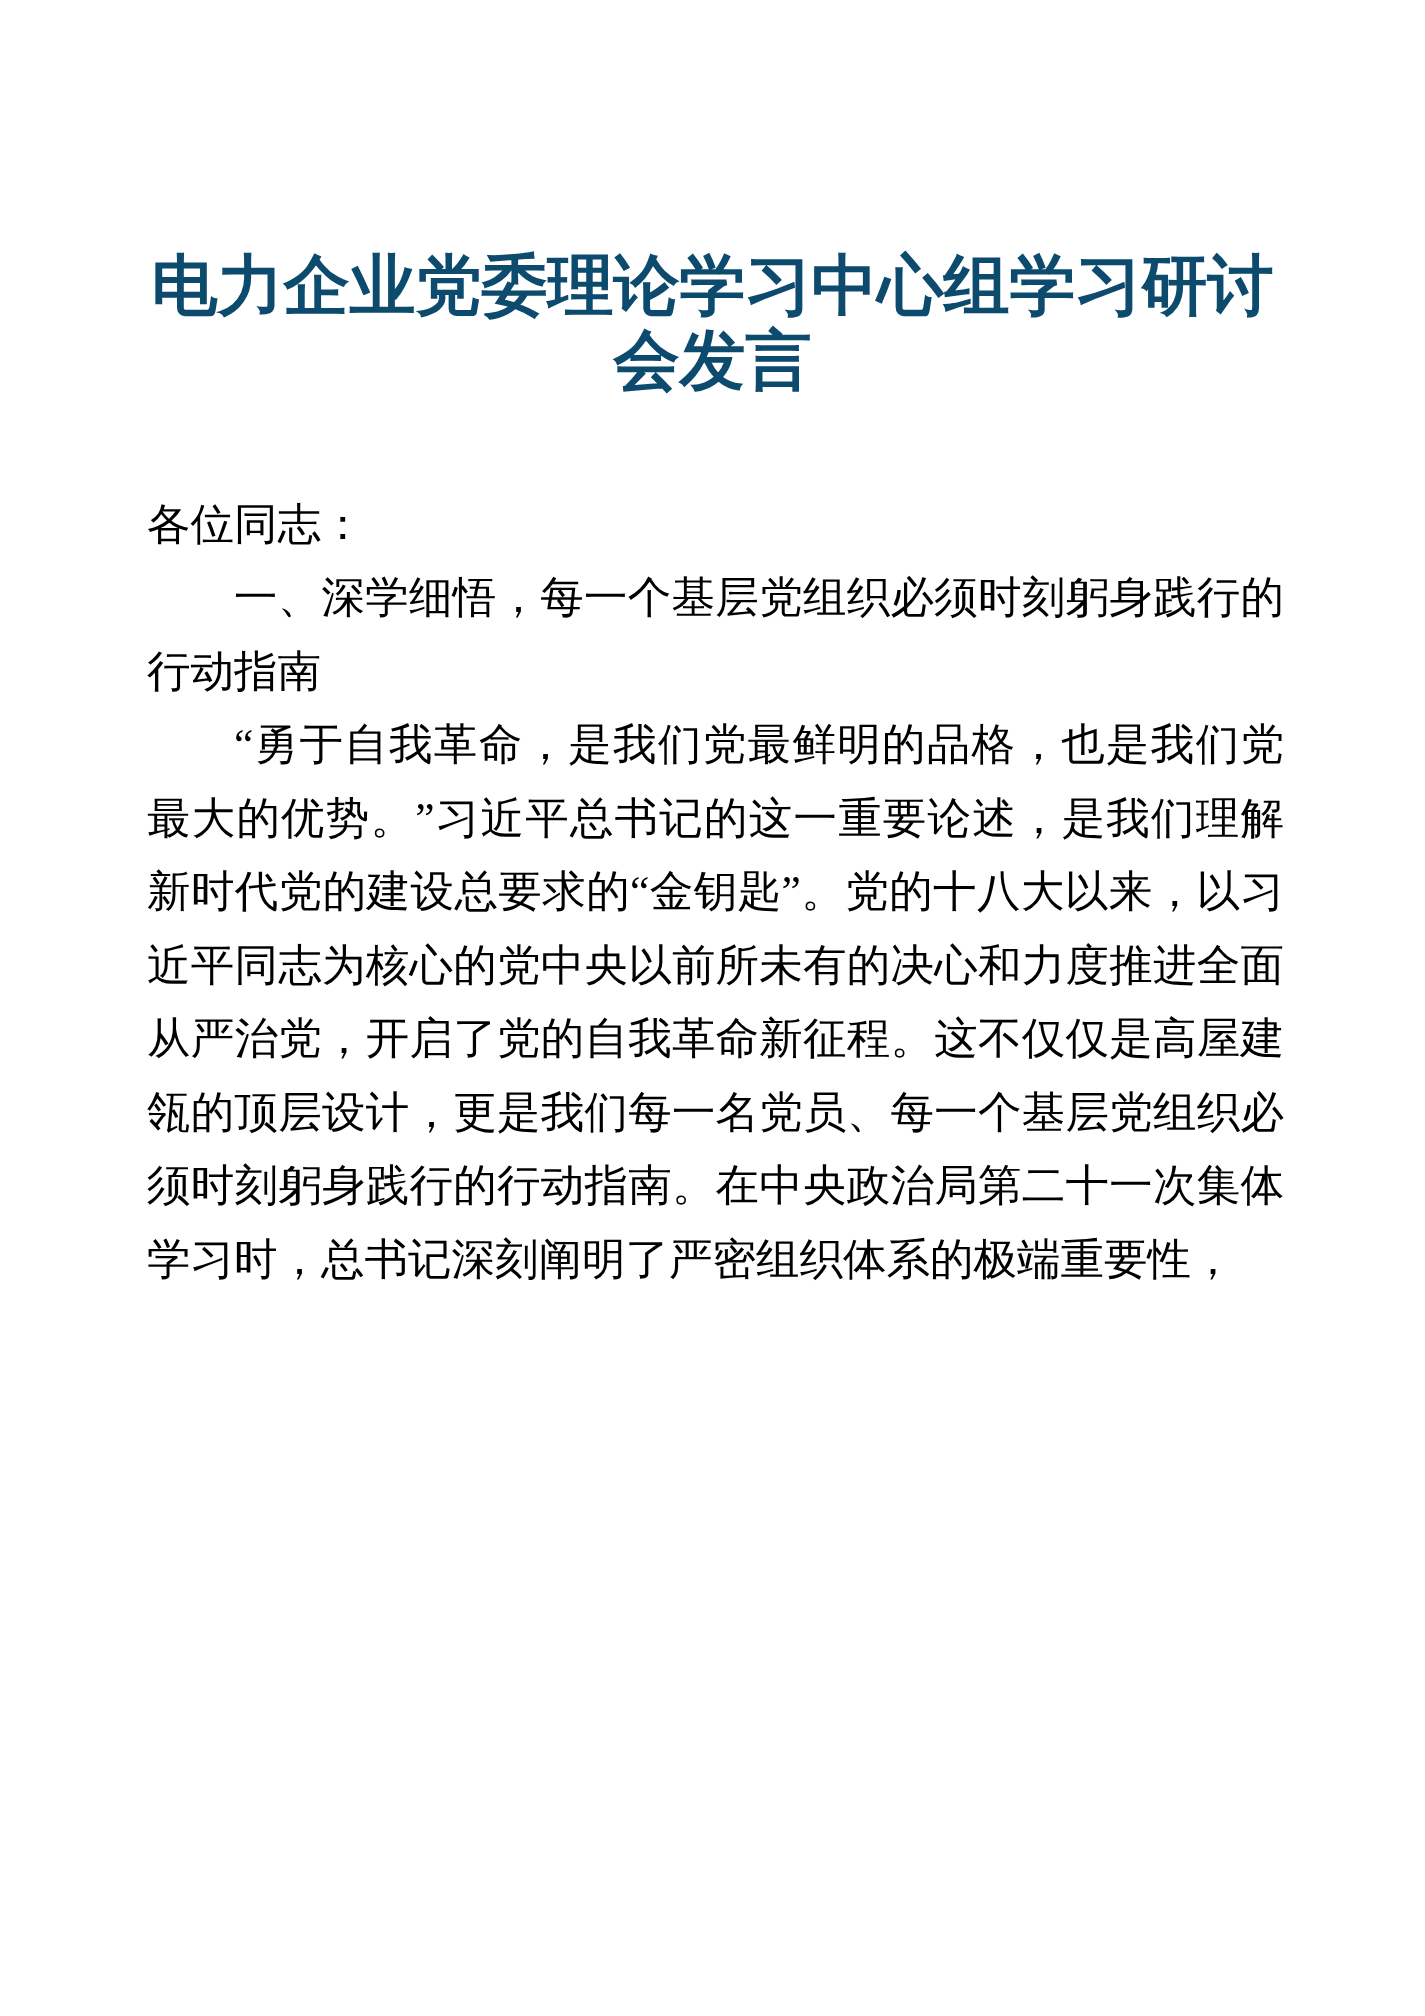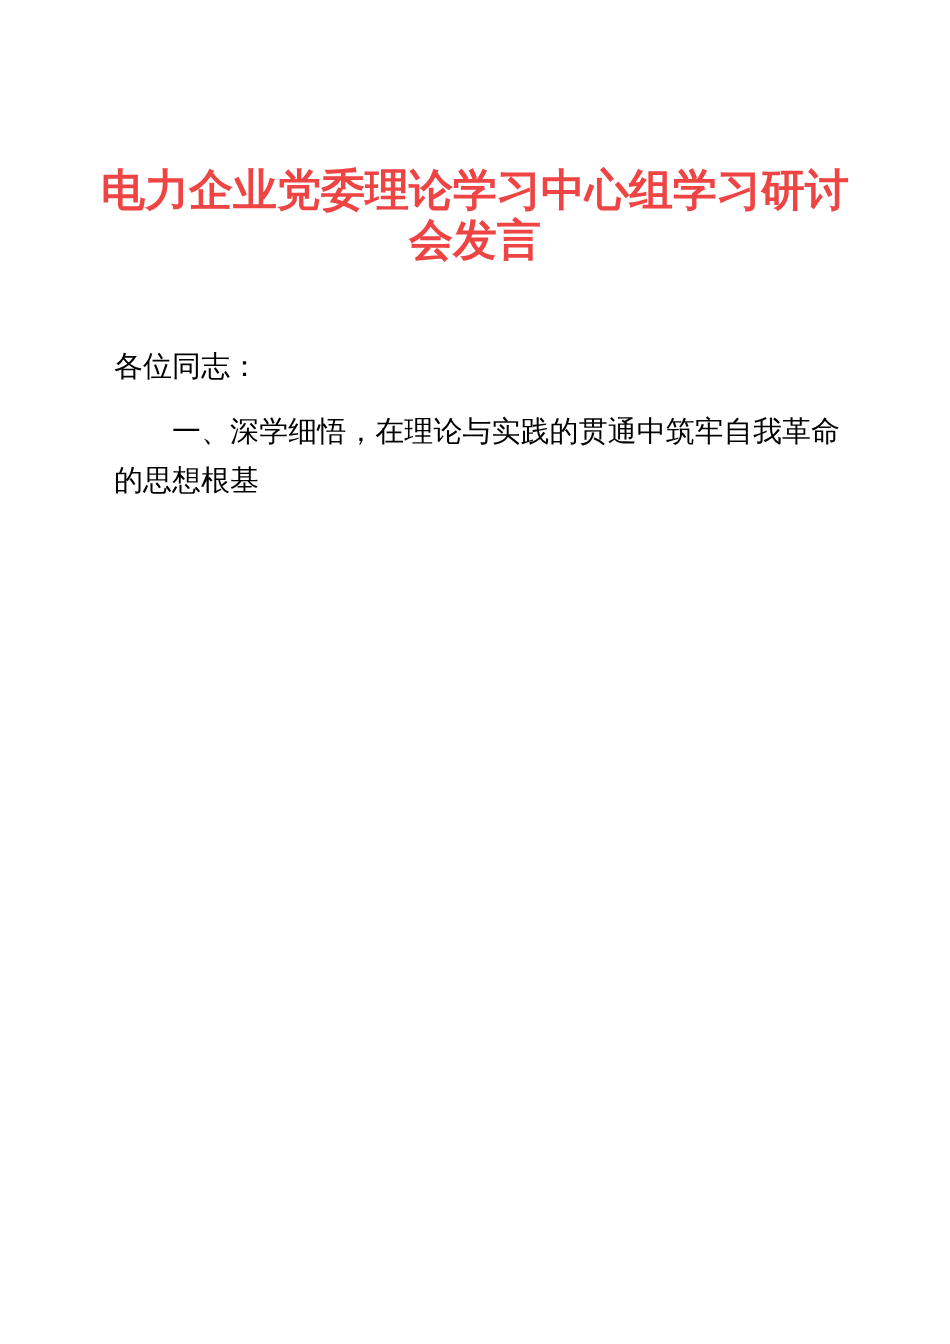--- a/index.html
+++ b/index.html
@@ -26,50 +26,51 @@
   .doc-title {
     position: absolute;
     top: 166px;
     left: 95px;
     width: 760px;
     margin: 0;
     text-align: center;
     font-size: 44px;
     line-height: 50px;
     font-weight: 700;
-    color: #ef4444;
+    color: #0c4a6e;
   }
   .doc-body {
     position: absolute;
     top: 326px;
     left: 98px;
     width: 758px;
     font-size: 29px;
     line-height: 49px;
     text-align: justify;
     color: #000000;
   }
   .doc-body p {
-    margin: 16px;
+    margin: 0;
     padding: 0;
   }
   .doc-body p.indent {
     text-indent: 2em;
   }
   
   .doc-body p.heading {
     font-weight: 400;
   }
 </style>
 </head>
 <body>
 
 <div class="page">
   <h1 class="doc-title">电力企业党委理论学习中心组学习研讨会发言</h1>
 
   <div class="doc-body">
     <p class="salutation">各位同志：</p>
 
 
-    <p class="indent heading">一、深学细悟，在理论与实践的贯通中筑牢自我革命的思想根基</p>
+    <p class="indent heading">一、深学细悟，每一个基层党组织必须时刻躬身践行的行动指南</p>
 
+    <p class="indent">“勇于自我革命，是我们党最鲜明的品格，也是我们党最大的优势。”习近平总书记的这一重要论述，是我们理解新时代党的建设总要求的“金钥匙”。党的十八大以来，以习近平同志为核心的党中央以前所未有的决心和力度推进全面从严治党，开启了党的自我革命新征程。这不仅仅是高屋建瓴的顶层设计，更是我们每一名党员、每一个基层党组织必须时刻躬身践行的行动指南。在中央政治局第二十一次集体学习时，总书记深刻阐明了严密组织体系的极端重要性，</p>
   </div>
 </div>
 
 </body></html>

